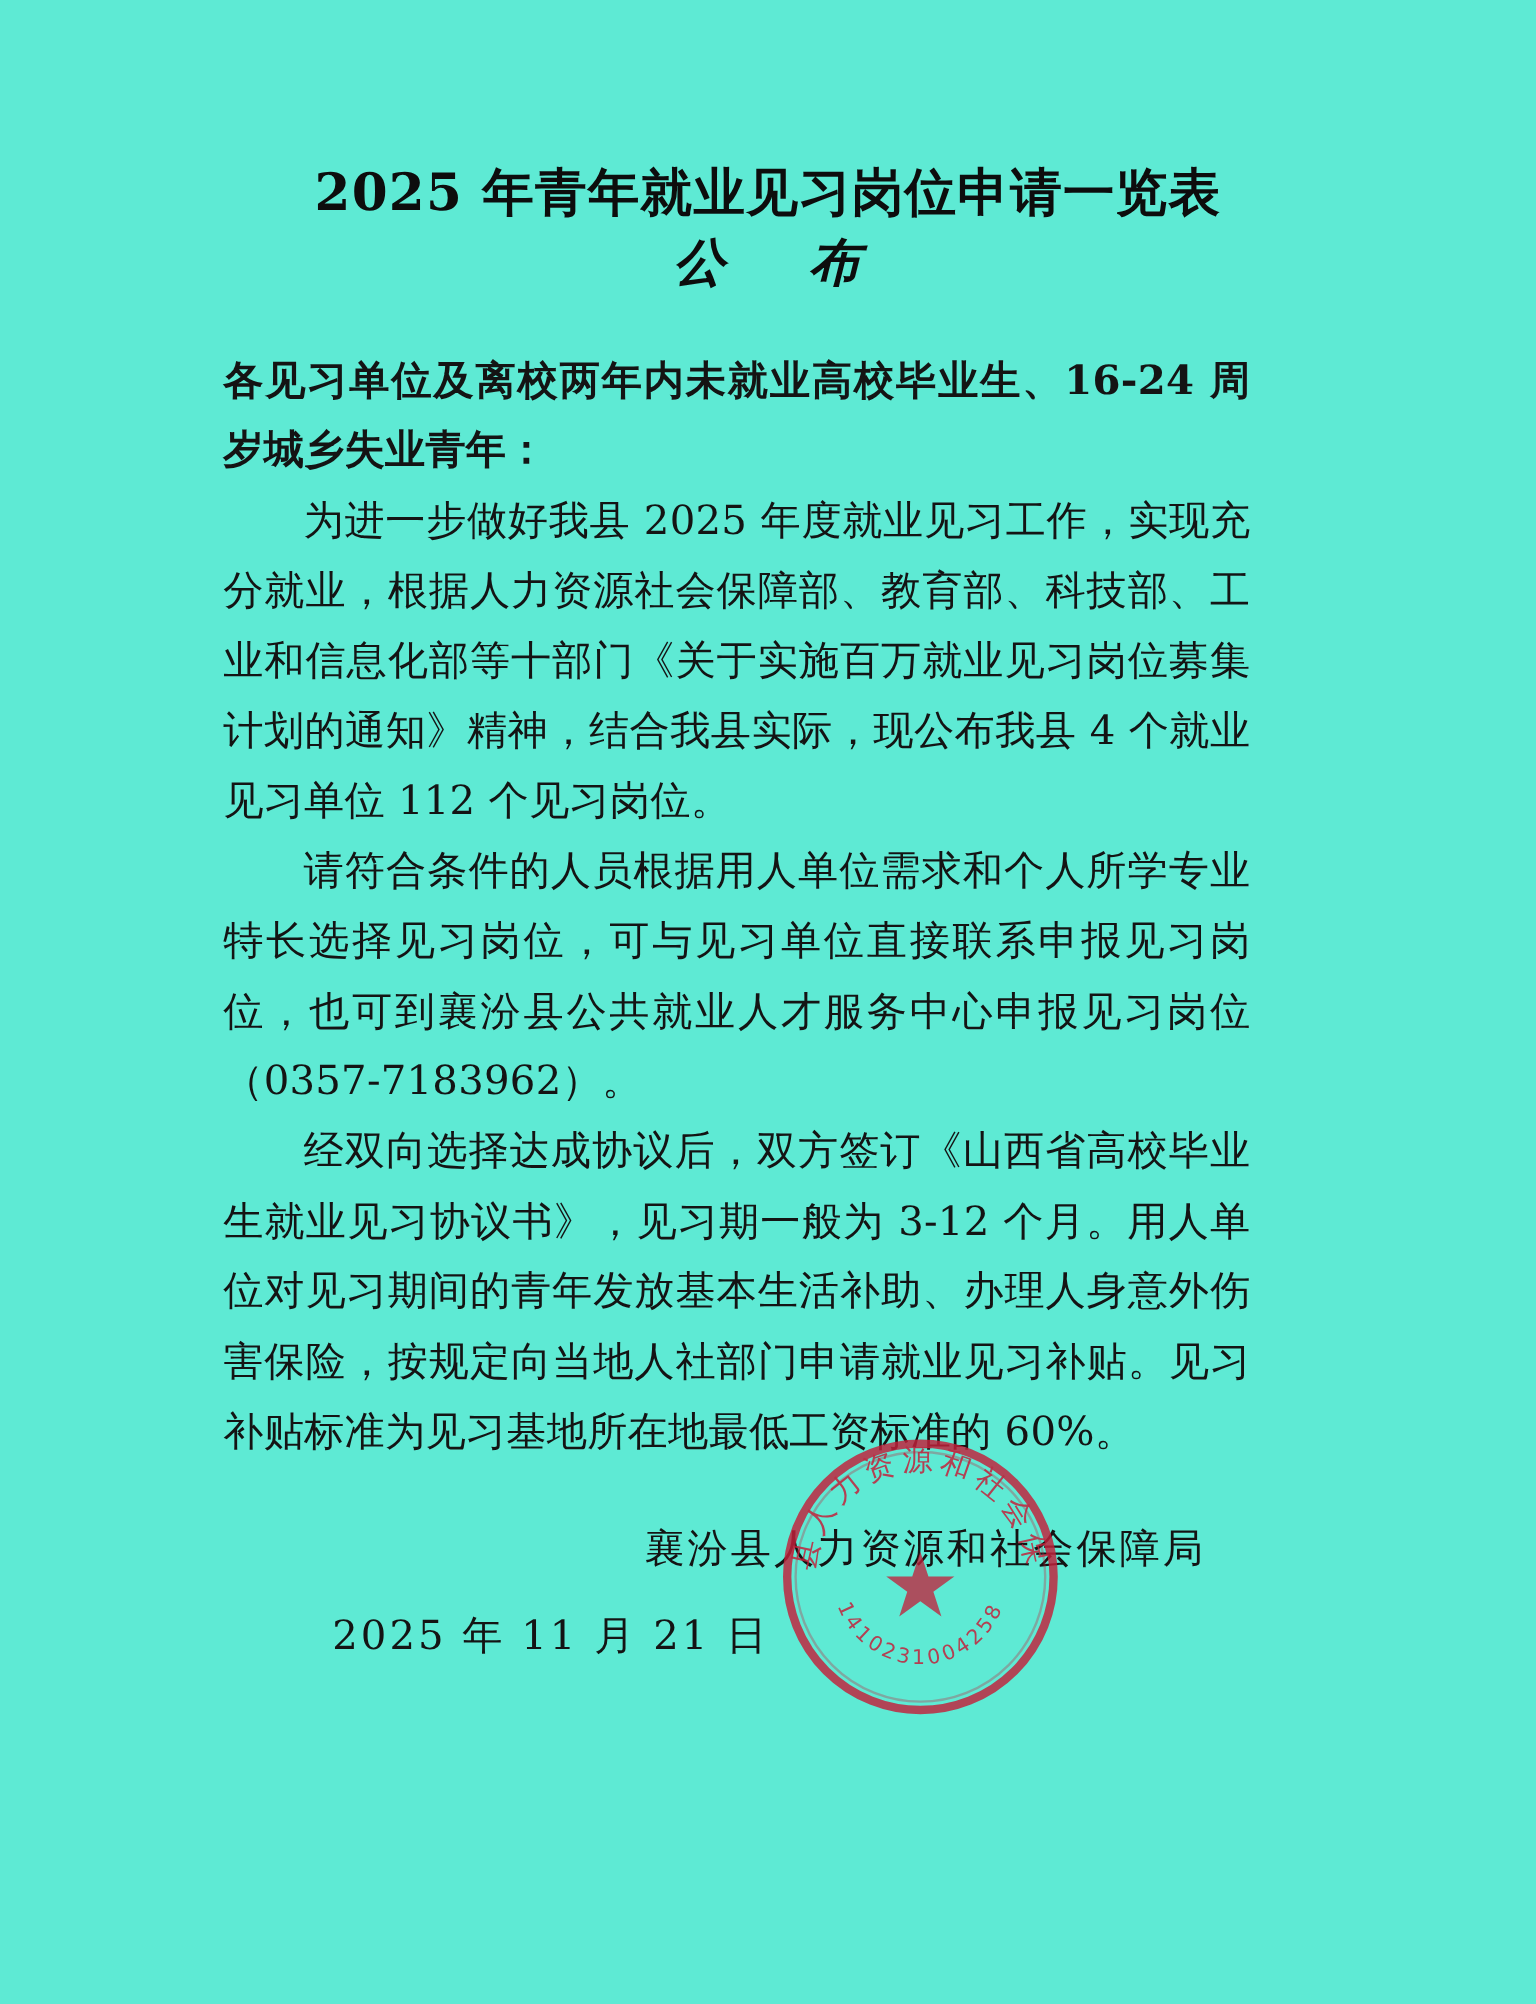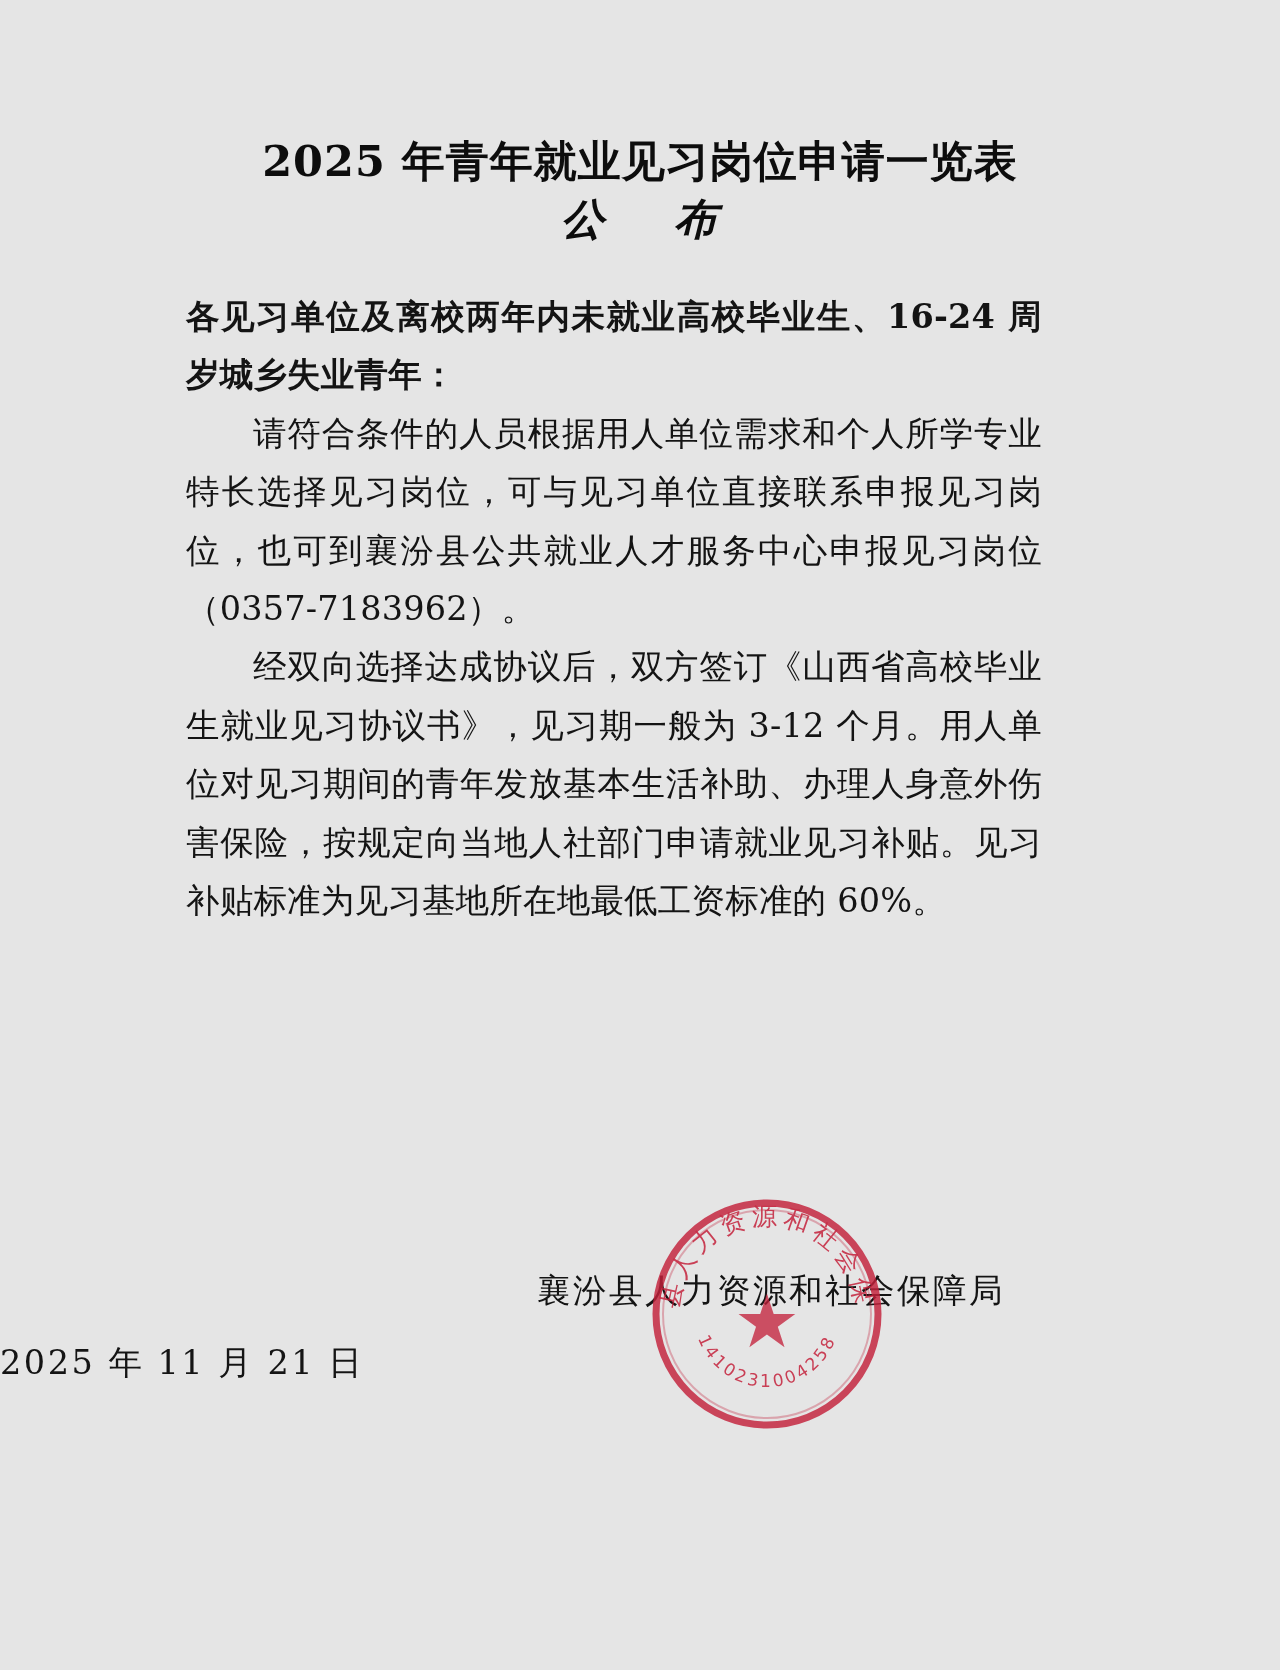--- a/index.html
+++ b/index.html
@@ -4,21 +4,21 @@
 <style>
   html, body {
     margin: 0;
     padding: 0;
     background: #ffffff;
   }
   .page {
     position: relative;
     width: 1280px;
     height: 1670px;
-    background: #e5e5e5;
+    background: #5eead4;
     overflow: hidden;
     font-family: "DejaVu Serif", "Liberation Serif", serif;
     color: #111111;
   }
 
   
   .title-block {
     position: absolute;
     left: 0;
     top: 132px;
@@ -77,21 +77,21 @@
     color: #141414;
     text-align: right;
     padding-right: 275px;
     letter-spacing: 2.5px;
     white-space: pre;
   }
   .date-line {
     font-size: 33.5px;
     line-height: 58px;
     color: #141414;
-    text-align: left;
+    text-align: center;
     padding-right: 362px;
     letter-spacing: 2.5px;
     white-space: pre;
     margin-top: 14px;
   }
 
   
   .seal {
     position: absolute;
     left: 648px;
@@ -108,20 +108,21 @@
 
 <div class="page">
 
   <div class="title-block">
     <div class="title-line">2025 年青年就业见习岗位申请一览表</div>
     <div class="title-line second">公    布</div>
   </div>
 
   <div class="body-block">
     <p class="para spread">各见习单位及离校两年内未就业高校毕业生、16-24 周岁城乡失业青年：</p>
+    <p class="para indent">为进一步做好我县 2025 年度就业见习工作，实现充分就业，根据人力资源社会保障部、教育部、科技部、工业和信息化部等十部门《关于实施百万就业见习岗位募集计划的通知》精神，结合我县实际，现公布我县 4 个就业见习单位 112 个见习岗位。</p>
     <p class="para indent">请符合条件的人员根据用人单位需求和个人所学专业特长选择见习岗位，可与见习单位直接联系申报见习岗位，也可到襄汾县公共就业人才服务中心申报见习岗位（0357-7183962）。</p>
     <p class="para indent">经双向选择达成协议后，双方签订《山西省高校毕业生就业见习协议书》，见习期一般为 3-12 个月。用人单位对见习期间的青年发放基本生活补助、办理人身意外伤害保险，按规定向当地人社部门申请就业见习补贴。见习补贴标准为见习基地所在地最低工资标准的 60%。</p>
   </div>
 
   <div class="sign-block">
     <div class="sign-line">襄汾县人力资源和社会保障局</div>
     <div class="date-line">2025 年 11 月 21 日</div>
   </div>
 
   <div class="seal">

